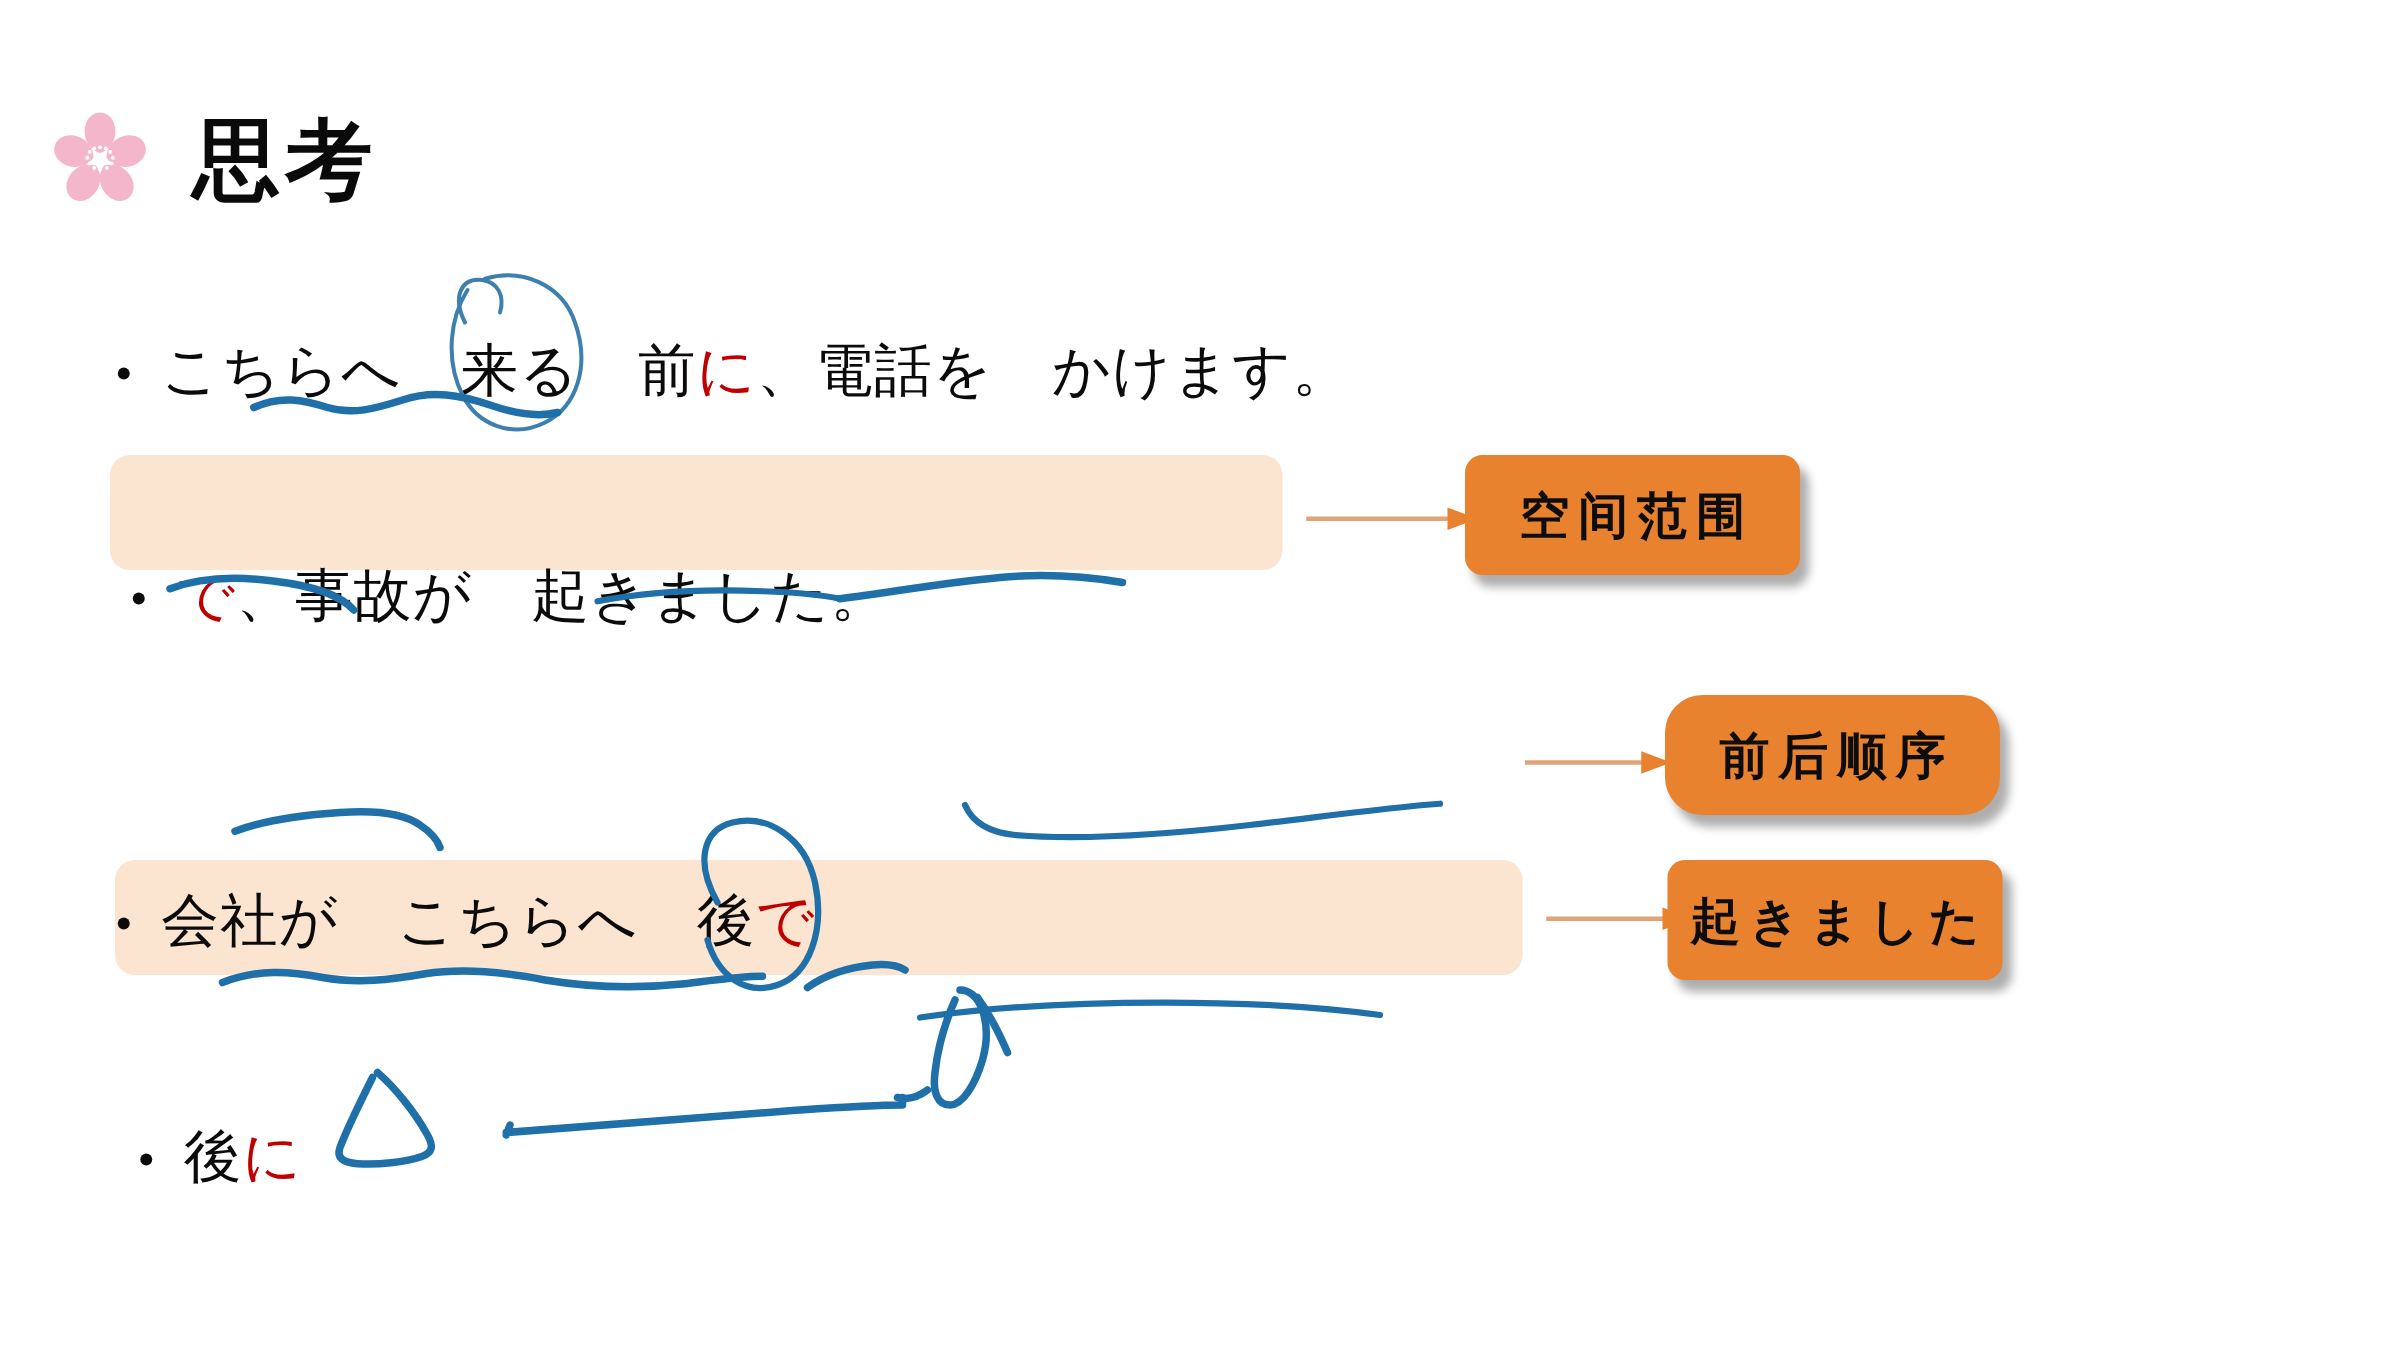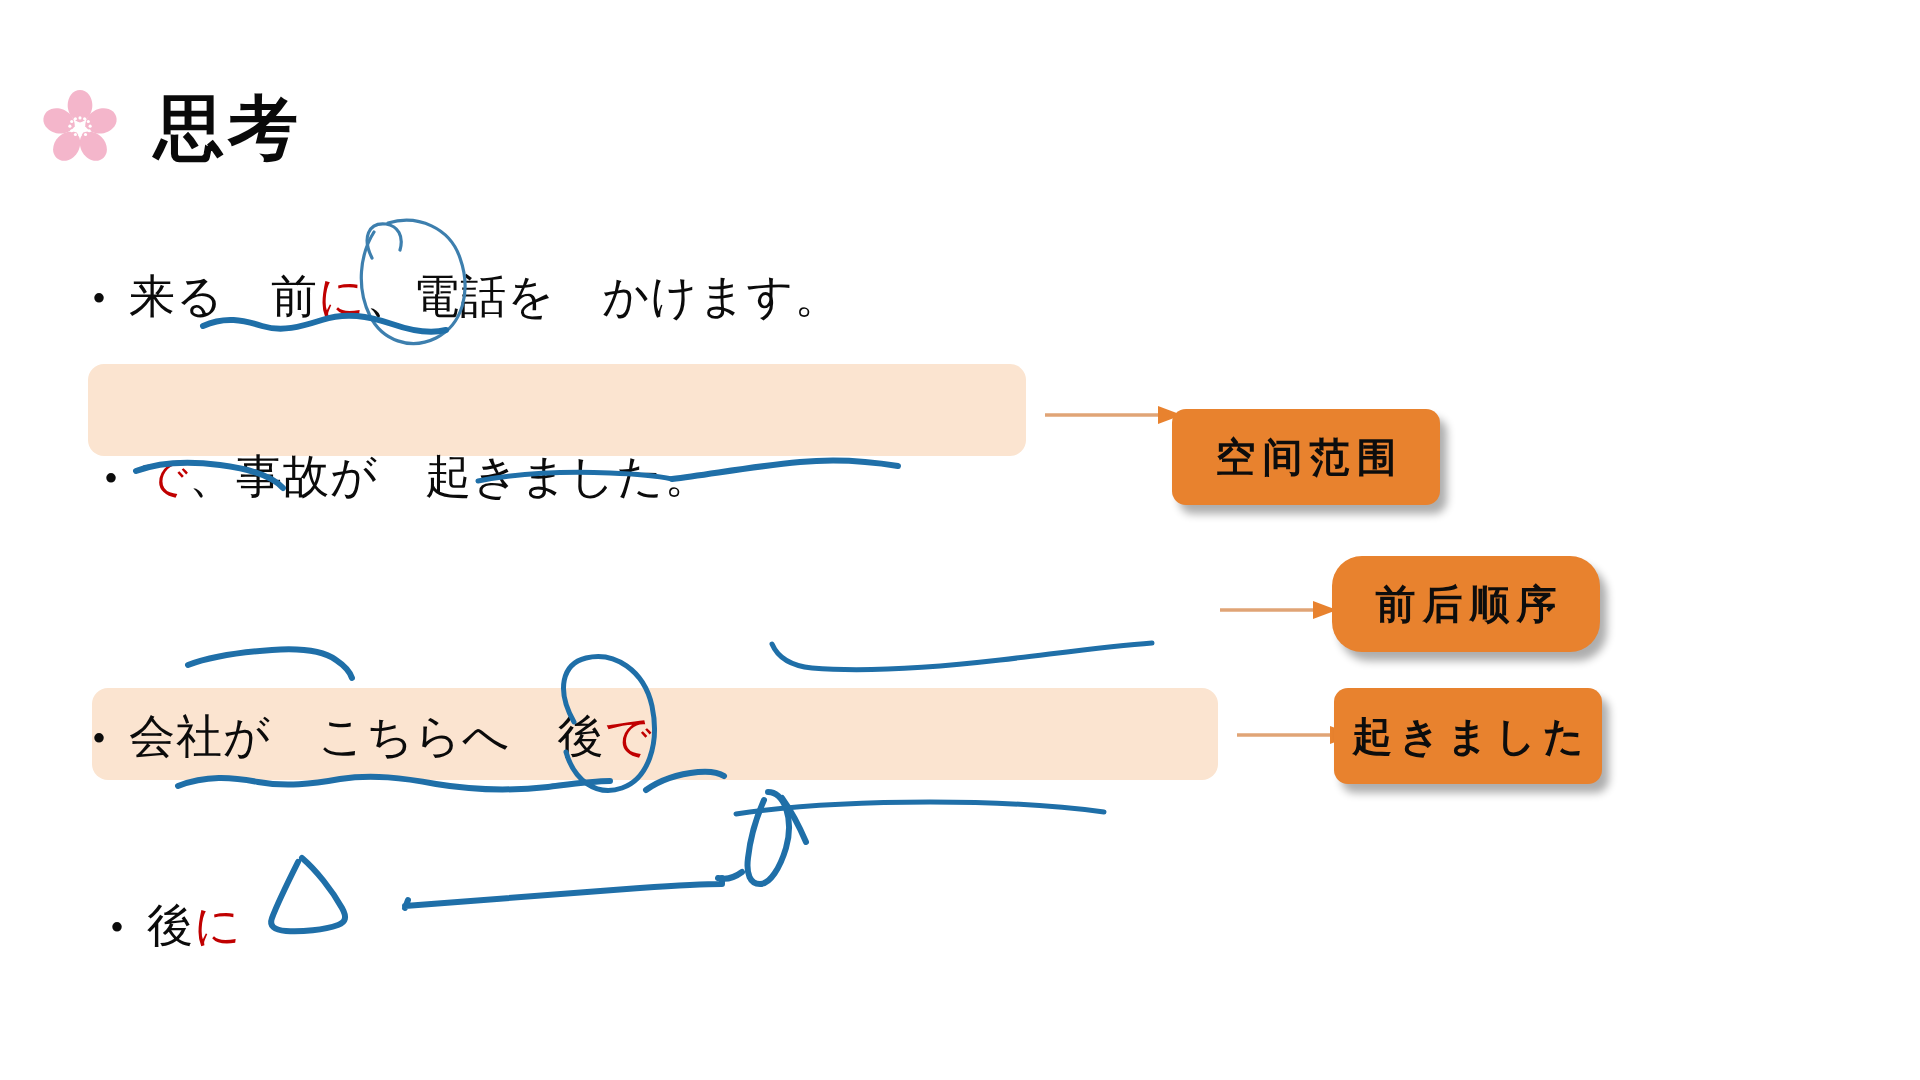--- a/index.html
+++ b/index.html
@@ -165,20 +165,21 @@
       </g>
     </svg>
     <div id="page-title">思考</div>
   </div>
 
   <div class="highlight-band" id="band-line2" style="left:88px; top:364px; width:938px; height:92px;"></div>
   <div class="highlight-band" id="band-line4" style="left:92px; top:688px; width:1126px; height:92px;"></div>
 
   <div class="sentence-line z-text" id="line-1" style="left:92px; top:266px;">
     <span class="bullet-dot">•</span>
+    <span class="sent-txt">こちらへ　</span>
     <span class="sent-txt">来る</span>
     <span class="sent-txt">　前</span>
     <span class="sent-txt particle-red">に</span>
     <span class="sent-txt">、電話を　かけます。</span>
   </div>
 
   <div class="sentence-line z-text" id="line-2" style="left:104px; top:384px;">
     <span class="bullet-dot">•</span>
     <span class="sent-txt particle-red">で</span>
     <span class="sent-txt">、事故が　起きました。</span>
@@ -204,21 +205,21 @@
   <svg class="arrow-svg" style="left:1215px; top:590px; width:130px; height:40px;" viewBox="0 0 130 40">
     <line x1="5" y1="20" x2="100" y2="20" stroke="#E0A476" stroke-width="3.5"></line>
     <polygon points="98,11 122,20 98,29" fill="#E8822E"></polygon>
   </svg>
 
   <svg class="arrow-svg" style="left:1232px; top:715px; width:130px; height:40px;" viewBox="0 0 130 40">
     <line x1="5" y1="20" x2="100" y2="20" stroke="#E0A476" stroke-width="3.5"></line>
     <polygon points="98,11 122,20 98,29" fill="#E8822E"></polygon>
   </svg>
 
-  <div class="chip" id="chip-space" style="left:1172px; top:364px; width:268px; height:96px;margin-top:45px;">
+  <div class="chip" id="chip-space" style="left:1172px; top:364px; width:268px; height:96px;">
     <span class="chip-label">空间范围</span>
   </div>
 
   <div class="chip" id="chip-order" style="left:1332px; top:556px; width:268px; height:96px;border-radius:30px;">
     <span class="chip-label">前后顺序</span>
   </div>
 
   <div id="chip-logic-shadowblock" style="left:1500px; top:700px; width:90px; height:62px;"></div>
   <div class="chip" id="chip-logic" style="left:1334px; top:688px; width:268px; height:96px;">
     <span class="chip-label">起きました</span>

